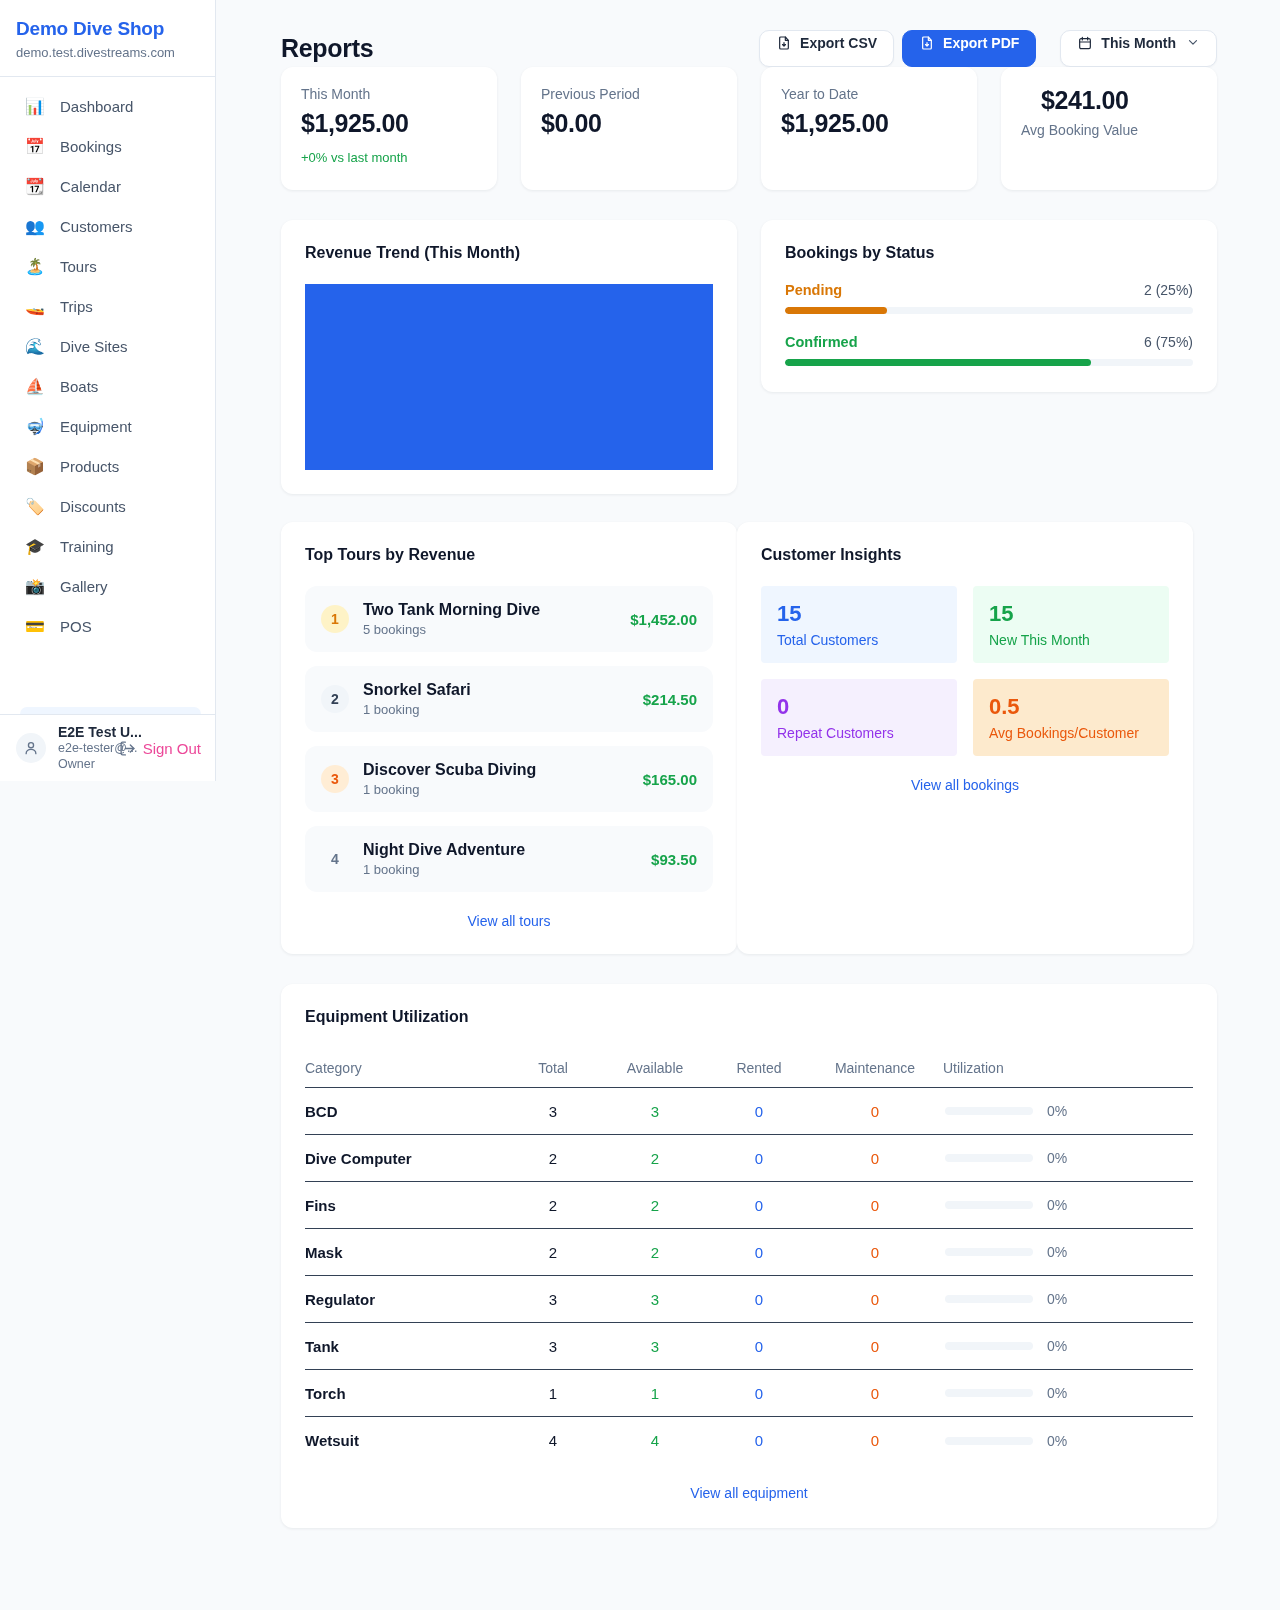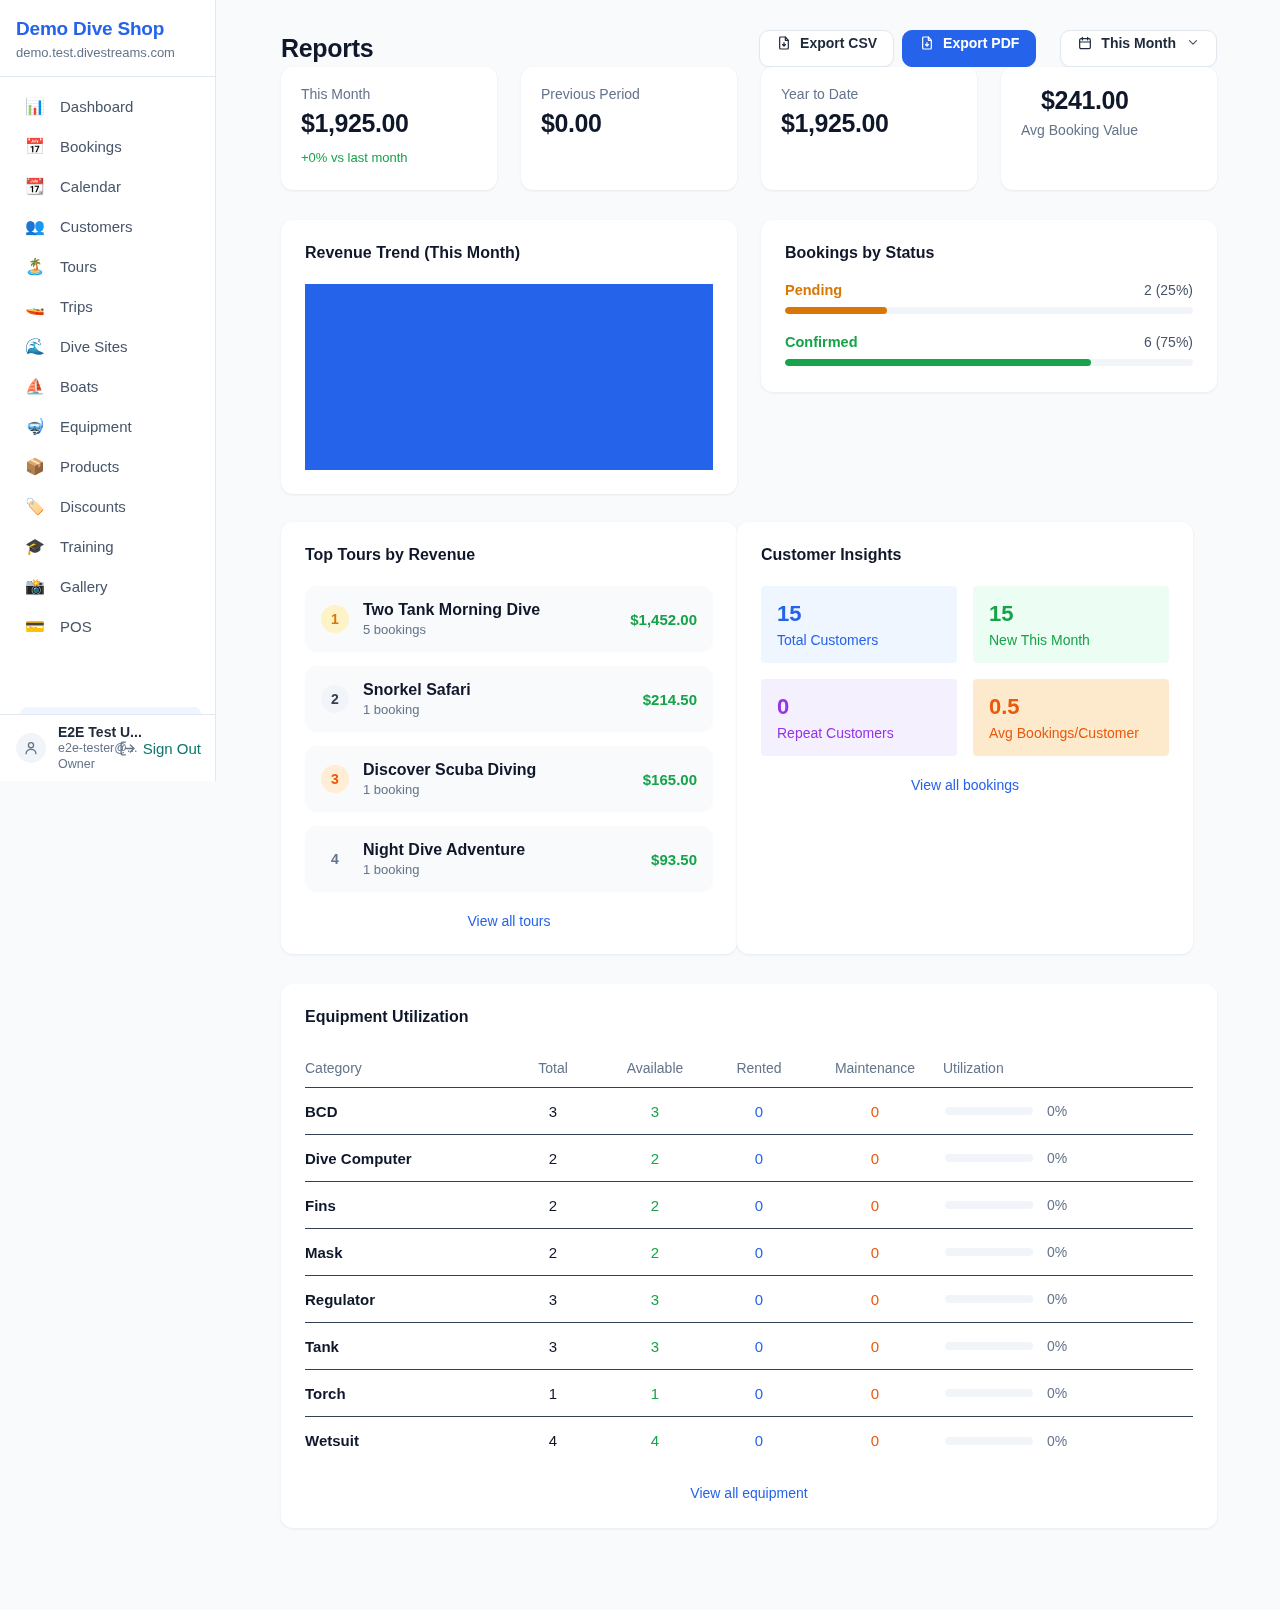--- a/index.html
+++ b/index.html
@@ -18,21 +18,21 @@
   .nav-icon { width:22px; font-size:16px; text-align:center; flex:none; }
   .active-strip { position:absolute; bottom:67px; left:20px; right:14px; height:7px;
                   background:#eff6ff; border-radius:8px 8px 0 0; }
   .user-panel { position:absolute; bottom:0; left:0; right:0; height:67px; background:#fff;
                 border-top:1px solid #e2e8f0; display:flex; align-items:center; gap:12px; padding:8px 14px 8px 16px; }
   .avatar { width:30px; height:30px; border-radius:50%; background:#f1f5f9; flex:none;
             display:flex; align-items:center; justify-content:center; }
   .user-meta { min-width:0; line-height:1.25; }
   .user-name { font-size:14px; font-weight:bold; color:#1e293b; white-space:nowrap; }
   .user-email, .user-role { font-size:12.5px; color:#64748b; white-space:nowrap; }
-  .signout { margin-left:auto; display:flex; align-items:center; gap:7px; color:#0f766e;
+  .signout { margin-left:auto; display:flex; align-items:center; gap:7px; color:#ec4899;
              font-size:15px; cursor:pointer; white-space:nowrap; }
 
   
   .main { margin-left:250px; padding:30px 63px 40px 31px; width:1030px; }
   .main-header { display:flex; align-items:center; }
   .page-title { font-size:25px; font-weight:bold; letter-spacing:-0.3px; flex:1; }
   .btn { height:37px; border-radius:10px; font-size:14px; font-weight:600; cursor:pointer;
          display:inline-flex; align-items:flex-start; gap:8px; padding:4px 16px;
          font-family:"Liberation Sans", sans-serif; }
   .btn-outline { background:#fff; border:1px solid #e2e8f0; color:#1e293b;

